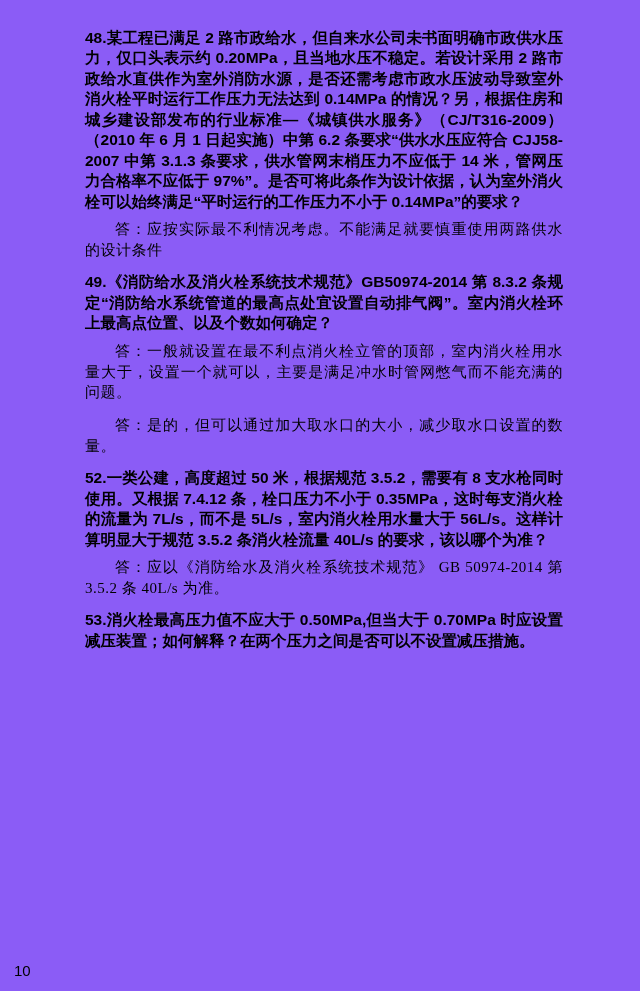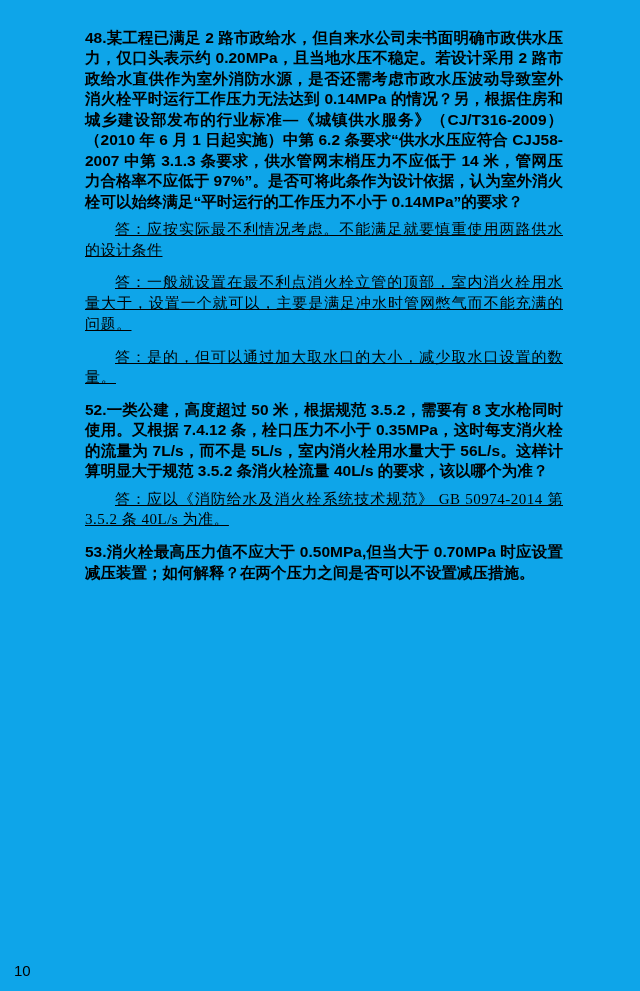--- a/index.html
+++ b/index.html
@@ -11,21 +11,21 @@
     width: 640px;
     height: 991px;
     position: relative;
     font-family: "Liberation Sans", sans-serif;
     color: #000000;
     overflow: hidden;
   }
   .page {
     position: absolute;
     inset: 0;
-    background: #0ea5e9;
+    background: #8b5cf6;
   }
   .content {
     position: absolute;
     left: 85px;
     top: 28px;
     width: 478px;
   }
   .qa-item {
     margin: 0;
     padding: 0;
@@ -41,21 +41,20 @@
   .answer {
     font-family: "Liberation Serif", serif;
     font-size: 15px;
     font-weight: 400;
     line-height: 1.38;
     text-align: justify;
     text-indent: 2em;
     letter-spacing: 0.5px;
     margin: 0 0 12px 0;
     word-break: break-all;
-    text-decoration: underline;
   }
   .page-number {
     position: absolute;
     left: 14px;
     bottom: 12px;
     font-size: 15px;
     font-weight: 400;
     color: #000000;
   }
 </style>
@@ -64,20 +63,21 @@
 
 <div class="page">
   <div class="content">
 
     <section class="qa-item">
       <p class="question">48.某工程已满足 2 路市政给水，但自来水公司未书面明确市政供水压力，仅口头表示约 0.20MPa，且当地水压不稳定。若设计采用 2 路市政给水直供作为室外消防水源，是否还需考虑市政水压波动导致室外消火栓平时运行工作压力无法达到 0.14MPa 的情况？另，根据住房和城乡建设部发布的行业标准—《城镇供水服务》（CJ/T316-2009）（2010 年 6 月 1 日起实施）中第 6.2 条要求“供水水压应符合 CJJ58-2007 中第 3.1.3 条要求，供水管网末梢压力不应低于 14 米，管网压力合格率不应低于 97%”。是否可将此条作为设计依据，认为室外消火栓可以始终满足“平时运行的工作压力不小于 0.14MPa”的要求？</p>
       <p class="answer">答：应按实际最不利情况考虑。不能满足就要慎重使用两路供水的设计条件</p>
     </section>
 
     <section class="qa-item">
+      <p class="question">49.《消防给水及消火栓系统技术规范》GB50974-2014 第 8.3.2 条规定“消防给水系统管道的最高点处宜设置自动排气阀”。室内消火栓环上最高点位置、以及个数如何确定？</p>
       <p class="answer">答：一般就设置在最不利点消火栓立管的顶部，室内消火栓用水量大于，设置一个就可以，主要是满足冲水时管网憋气而不能充满的问题。</p>
     </section>
 
     <section class="qa-item">
       <p class="answer">答：是的，但可以通过加大取水口的大小，减少取水口设置的数量。</p>
     </section>
 
     <section class="qa-item">
     </section>
 

